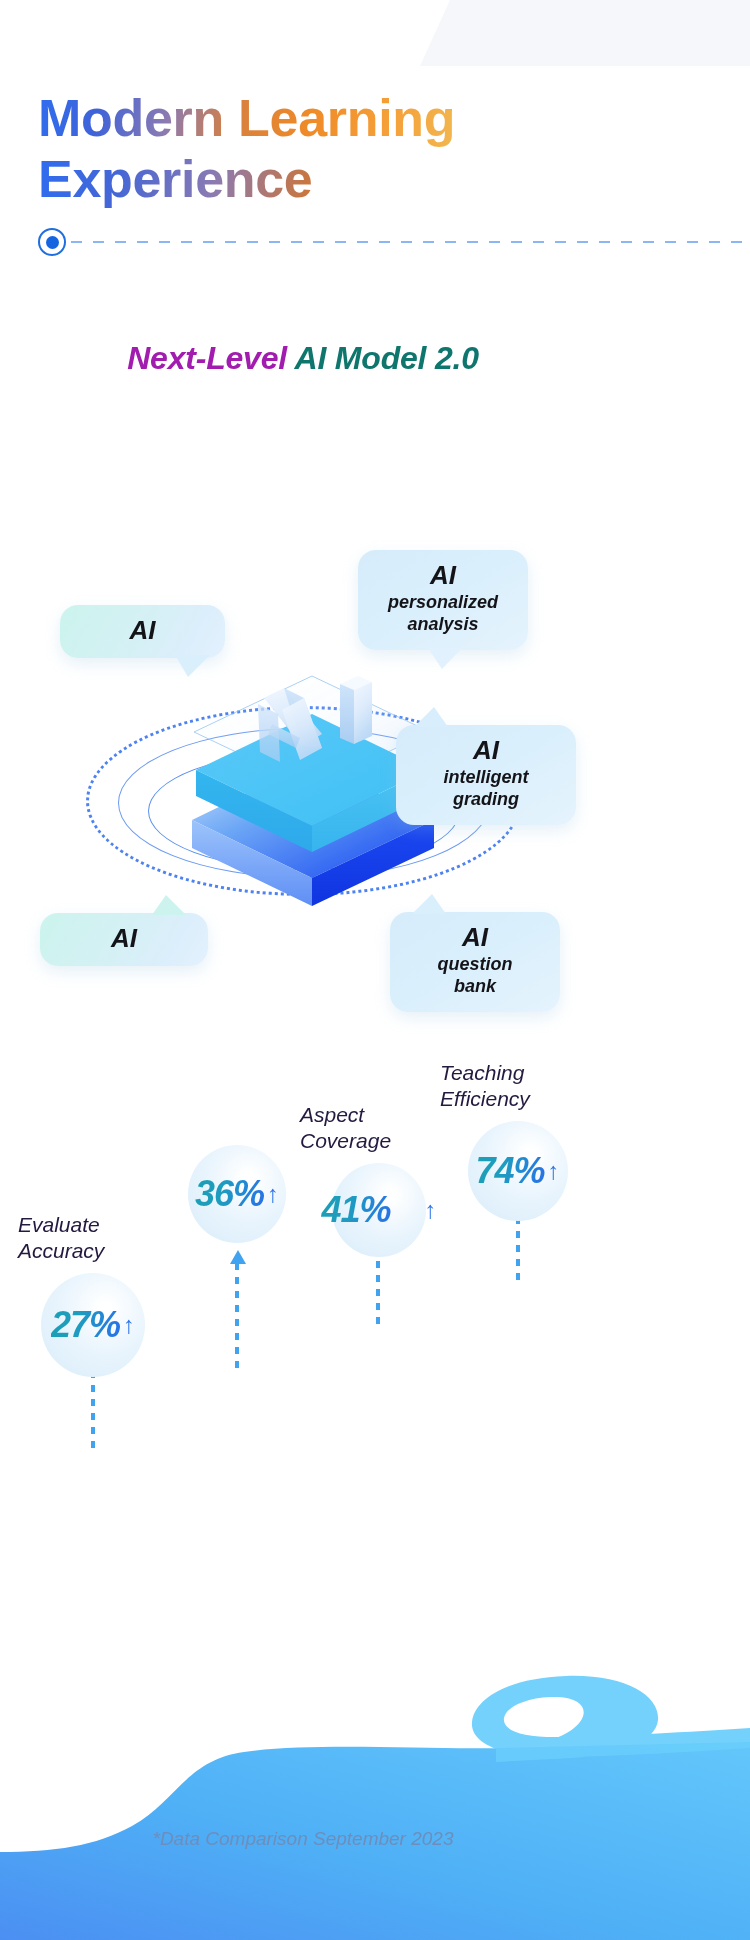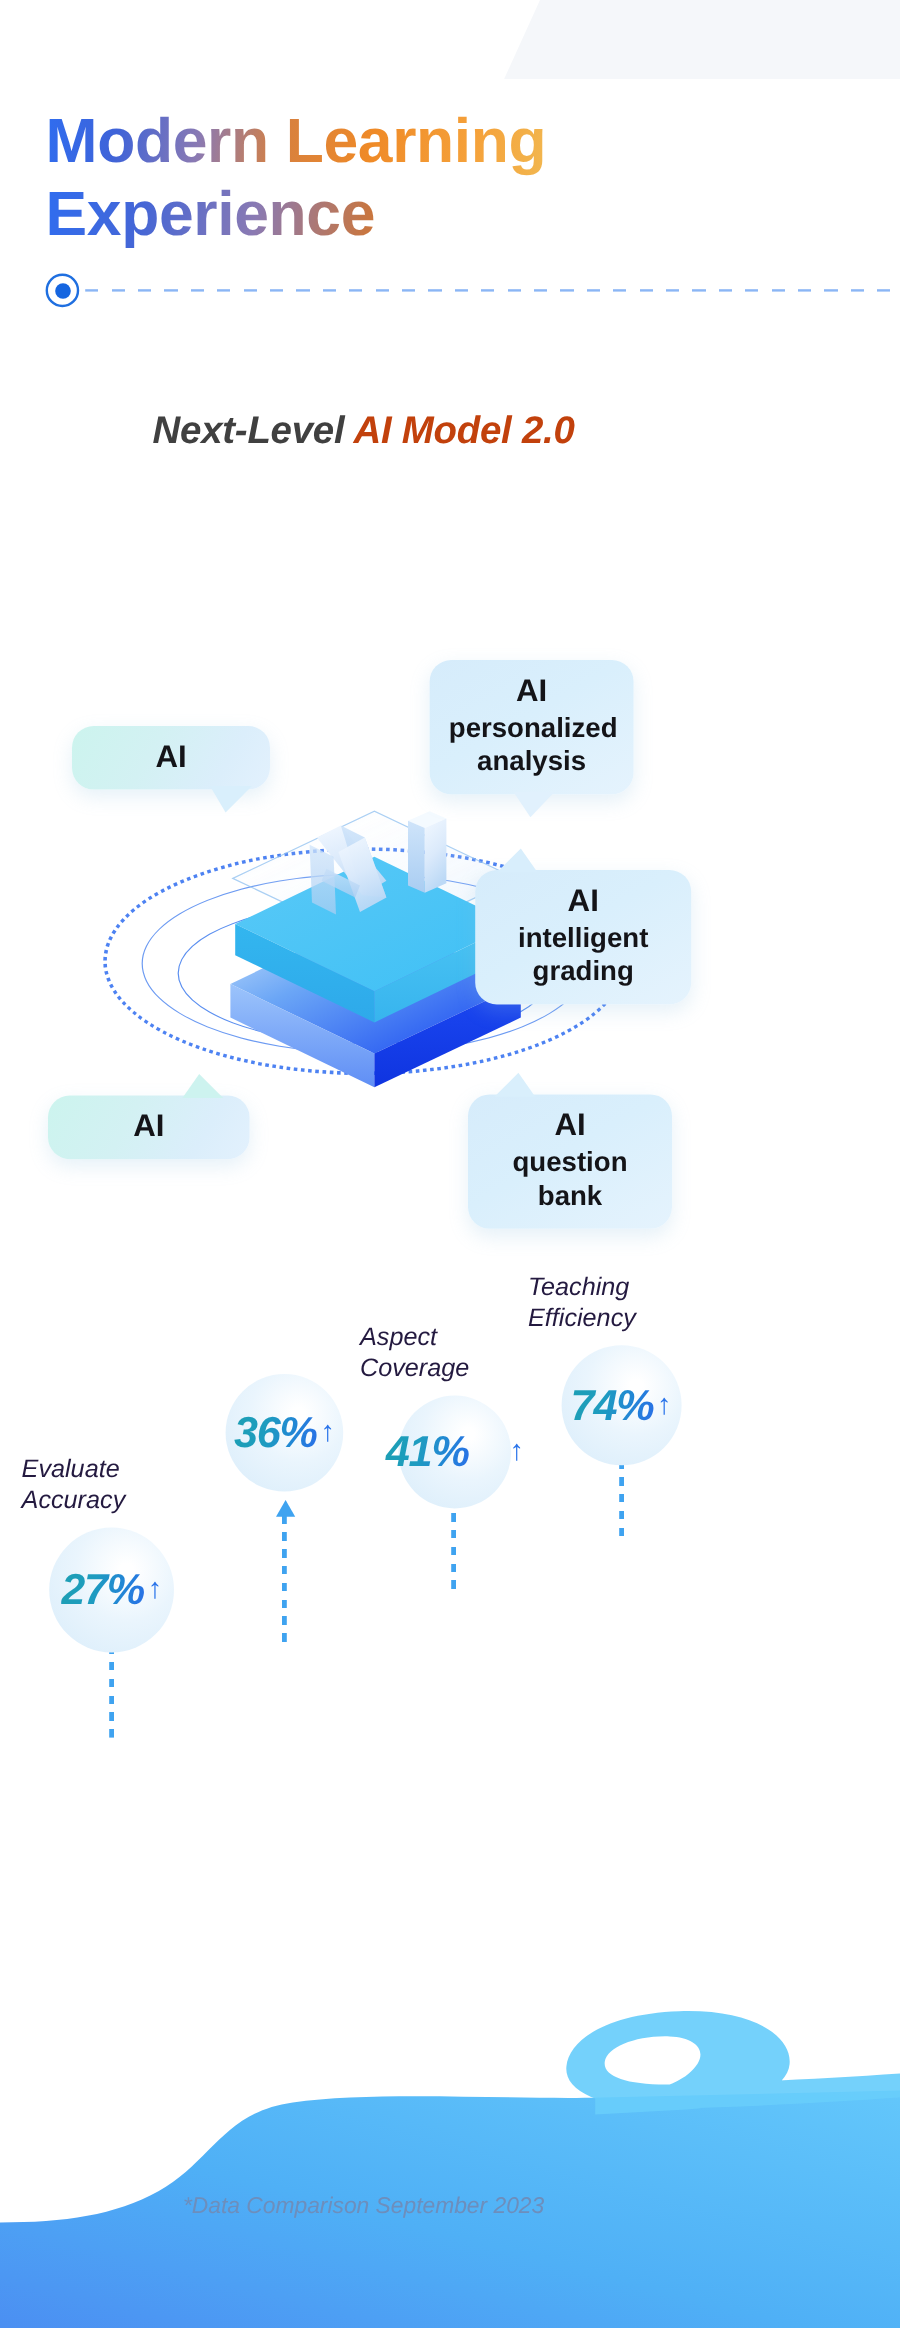--- a/index.html
+++ b/index.html
@@ -44,47 +44,47 @@
   }
   .divider-dot i{ display:block; width:13px; height:13px; border-radius:50%; background:#1565e0; }
   .divider-line{
     position:absolute; left:33px; top:13px; right:0; height:2px;
     background:repeating-linear-gradient(to right,#8bb6f5 0 11px, rgba(0,0,0,0) 11px 22px);
   }
 
   
   .sub-wrap{ position:absolute; left:0; top:340px; width:606px; text-align:center; }
   .sub-head{ font-size:32px; font-weight:700; font-style:italic; letter-spacing:-0.2px; }
-  .sub-head .accent{ color:#404040; }
-  .sub-head .dark{ color:#c2410c; }
+  .sub-head .accent{ color:#a21caf; }
+  .sub-head .dark{ color:#0f766e; }
   .sub-tag{ margin-top:52px; font-size:24px; font-style:italic; font-weight:700; color:#0d0d10; }
 
   
   .illus{ position:absolute; left:0; top:530px; width:606px; height:500px; }
 
   
   .ring{ position:absolute; border-radius:50%; }
   .ring-a{ left:148px; top:222px; width:312px; height:118px; border:1.6px solid #5b8ff0; }
   .ring-b{ left:118px; top:198px; width:372px; height:150px; border:1.4px solid #6d9bf2; }
   .ring-c{
     left:86px; top:176px; width:436px; height:190px;
     border:3px dotted #2f6df0; opacity:.85;
   }
 
   
   .platform{ position:absolute; left:172px; top:140px; width:260px; height:230px; }
 
   
   .bubble{
-    position:absolute; border-radius:18px; padding:12px 16px 14px;
-    text-align:center; font-weight:700; color:#141418;
+    position:absolute; border-radius:18px; padding:12px 28px 14px;
+    text-align:center; font-style:italic; font-weight:700; color:#141418;
     box-shadow:0 6px 16px rgba(140,190,225,.22);
   }
   .bubble .b-ai{ font-size:26px; font-weight:800; line-height:1.05; display:block; }
-  .bubble .b-txt{ font-size:23px; font-weight:700; line-height:1.22; display:block; margin-top:3px; }
+  .bubble .b-txt{ font-size:18px; font-weight:700; line-height:1.22; display:block; margin-top:3px; }
   .bubble .tail{ position:absolute; width:0; height:0; }
 
   .bub-mint{ background:linear-gradient(120deg,#ccf4ee 0%, #d3f1f3 40%, #dbeefb 75%, #e3f1fd 100%); }
   .bub-blue{ background:linear-gradient(150deg,#d6ecfb 0%, #d9effc 45%, #e5f3fd 100%); }
 
   
   #bub1{ left:60px; top:75px; width:165px; }
   #bub1 .tail{ left:115px; bottom:-19px;
     border-left:13px solid transparent; border-right:22px solid transparent;
     border-top:22px solid #d9effc; }

